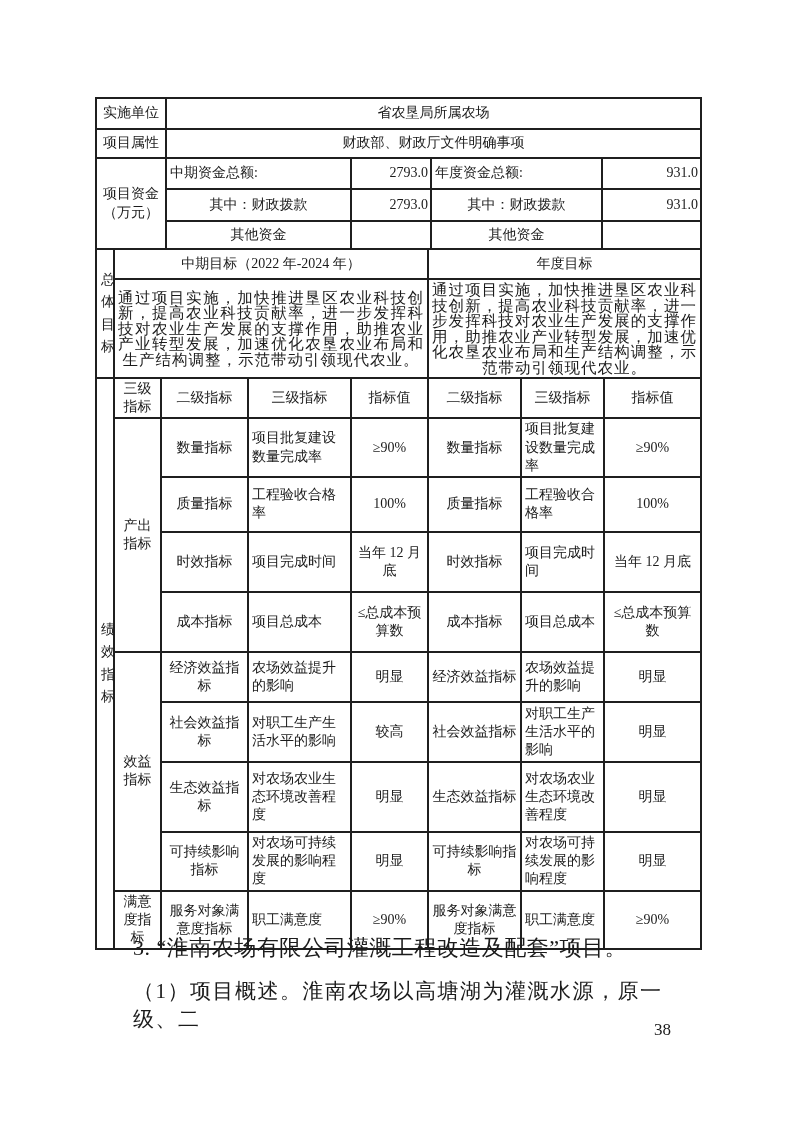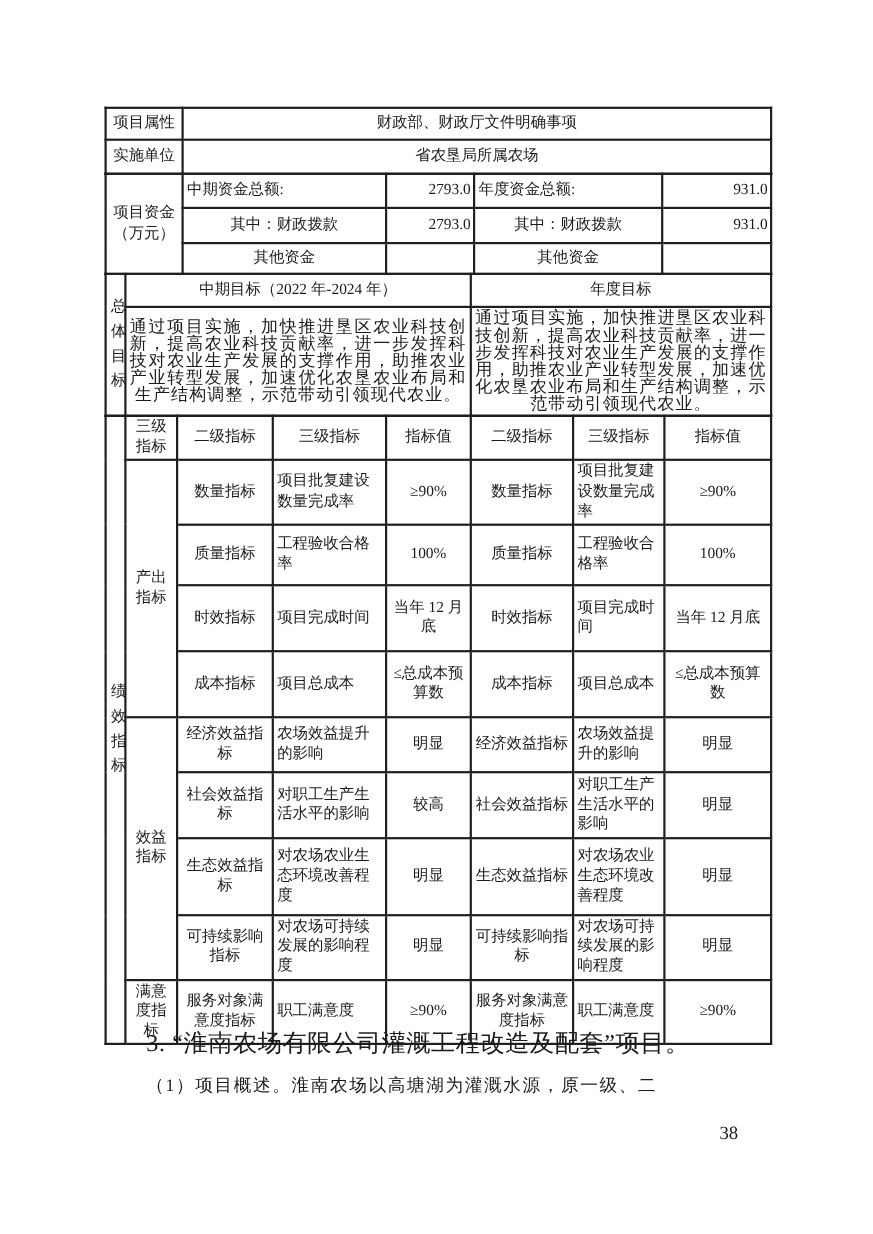--- a/index.html
+++ b/index.html
@@ -22,43 +22,43 @@
     font-size:15.5px;letter-spacing:1px;line-height:15.5px;
     text-align:justify;text-align-last:center;padding:2px 3px;
   }
   .num{letter-spacing:0;}
   .heading{
     position:absolute;left:133px;top:933px;width:600px;
     font-size:22px;font-weight:normal;letter-spacing:0.5px;
   }
   .para{
     position:absolute;left:95px;top:977px;width:610px;
-    font-size:16px;letter-spacing:1.5px;padding-left:38px;box-sizing:border-box;
+    font-size:21px;letter-spacing:1.5px;padding-left:38px;box-sizing:border-box;
   }
   .pagenum{position:absolute;left:654px;top:1020px;font-size:17px;}
 </style>
 </head>
 <body>
 
 <div class="sheet">
   <div class="tables">
 
     <table class="first">
       <colgroup>
           <col style="width:70px">
           <col style="width:535px">
         </colgroup>
       <tbody>
-          <tr style="height:29px">
+          <tr style="height:31px">
+        <td>实施单位</td>
+        <td>省农垦局所属农场</td>
+      </tr>
+      <tr style="height:29px">
         <td>项目属性</td>
         <td>财政部、财政厅文件明确事项</td>
-      </tr>
-      <tr style="height:31px">
-        <td>实施单位</td>
-        <td>省农垦局所属农场</td>
       </tr>
     </tbody>
       </table>
 
     <table>
       <colgroup>
         <col style="width:70px">
           <col style="width:185px">
           <col style="width:80px">
         <col style="width:171px">

